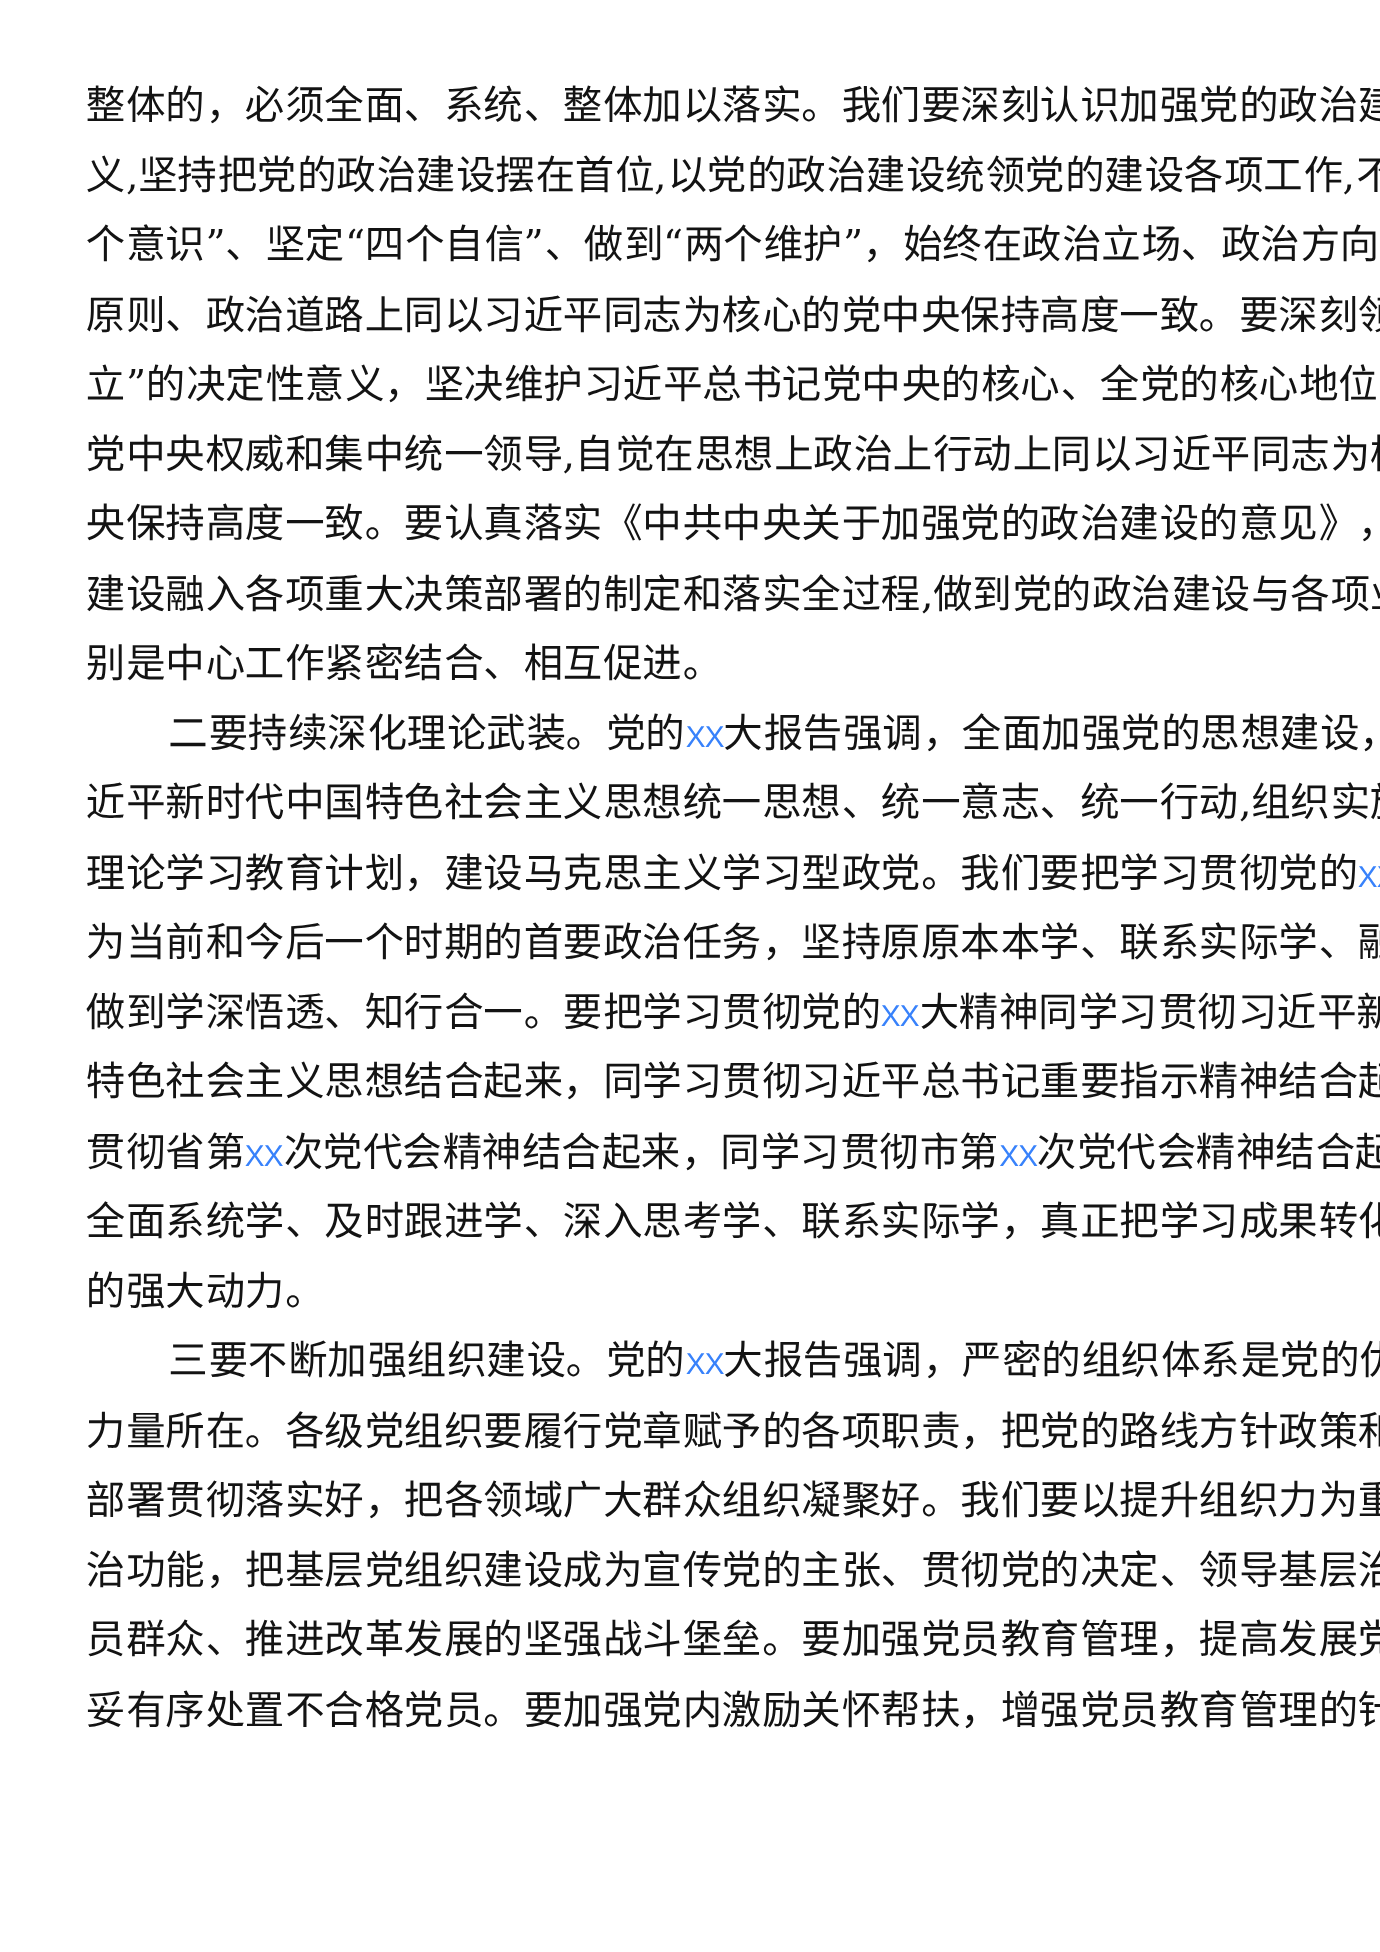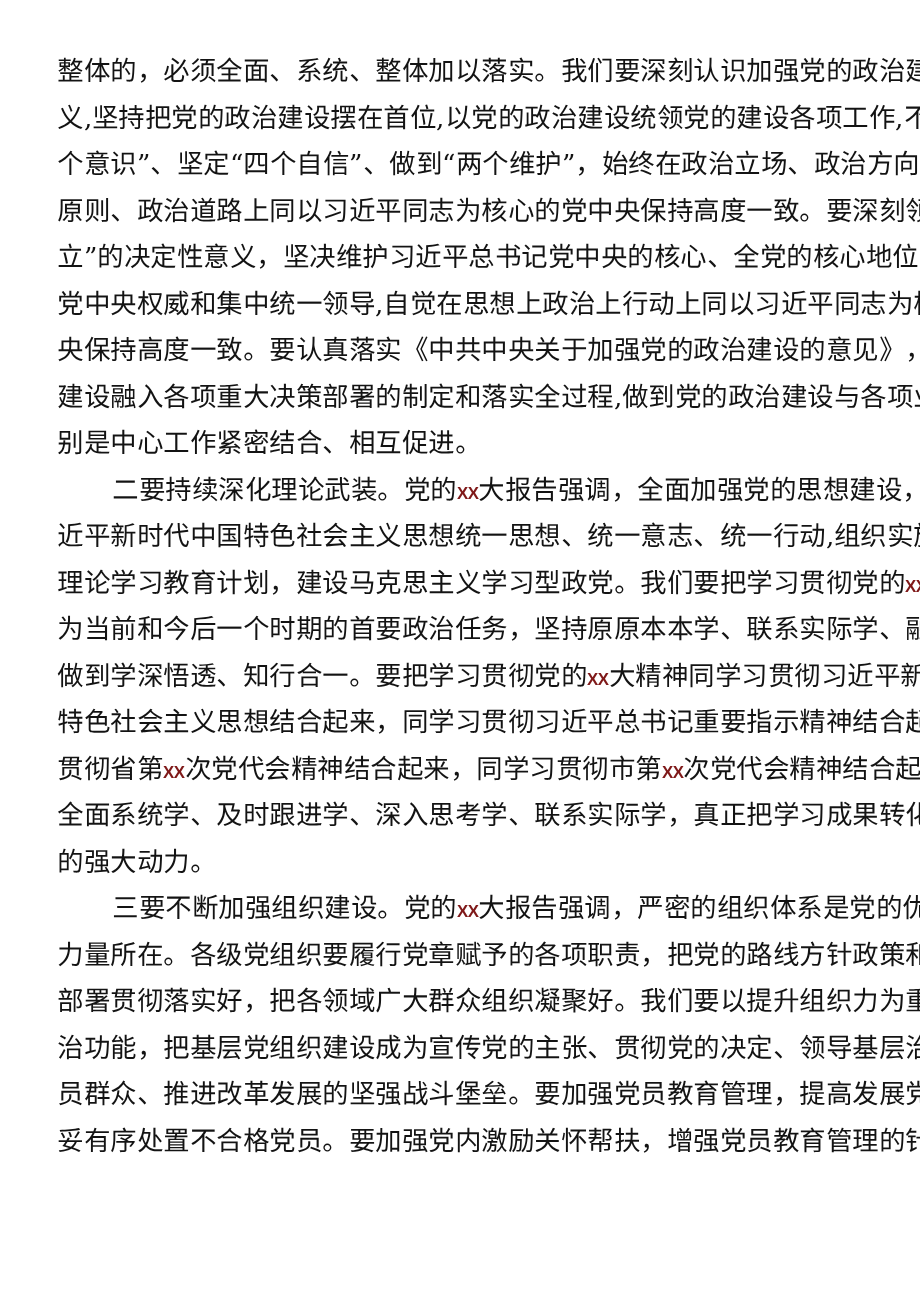--- a/index.html
+++ b/index.html
@@ -65,24 +65,24 @@
     font-family: "DejaVu Serif", "Liberation Serif", serif;
     font-size: 26.5px;
     font-weight: 400;
     color: #171717;
     transform: scaleX(0.99);
   }
 
   
   .line > .ch.xx {
     font-family: "Liberation Sans", "DejaVu Sans", sans-serif;
-    font-weight: 700;
-    font-size: 17px;
+    font-weight: 400;
+    font-size: 20px;
     letter-spacing: -0.5px;
-    color: #7f1d1d;
+    color: #3b82f6;
   }
 
   
   .line > .indent {
     flex: 0 0 auto;
     width: 55px;
   }
 
   
   .page-body {

